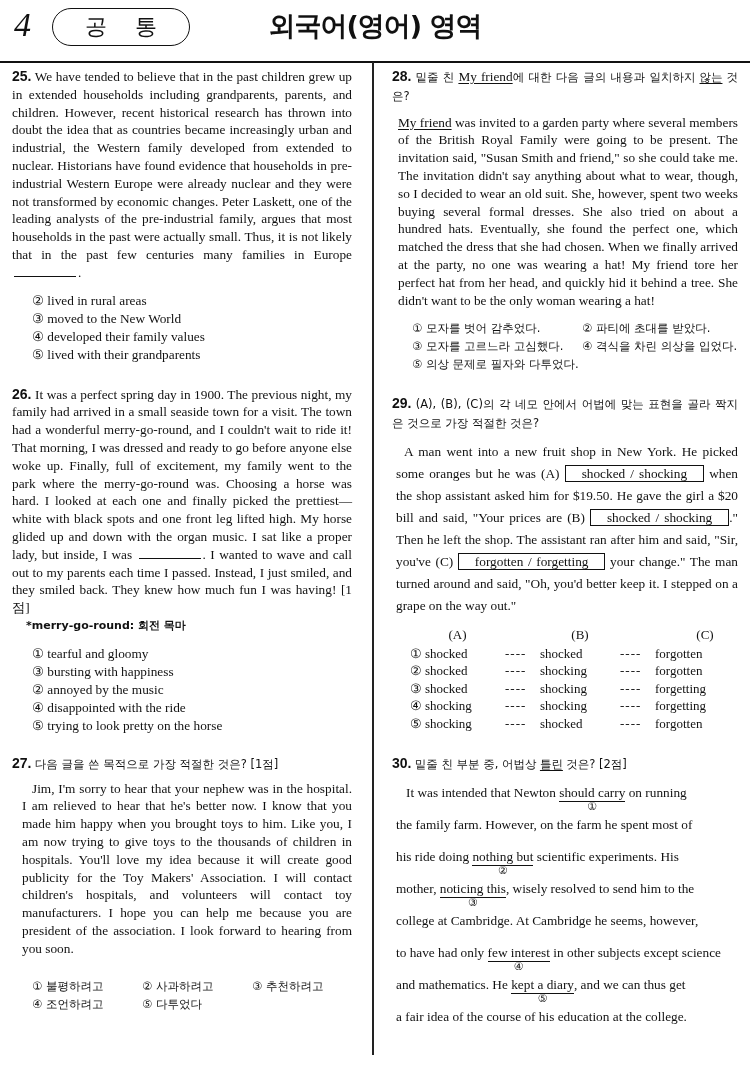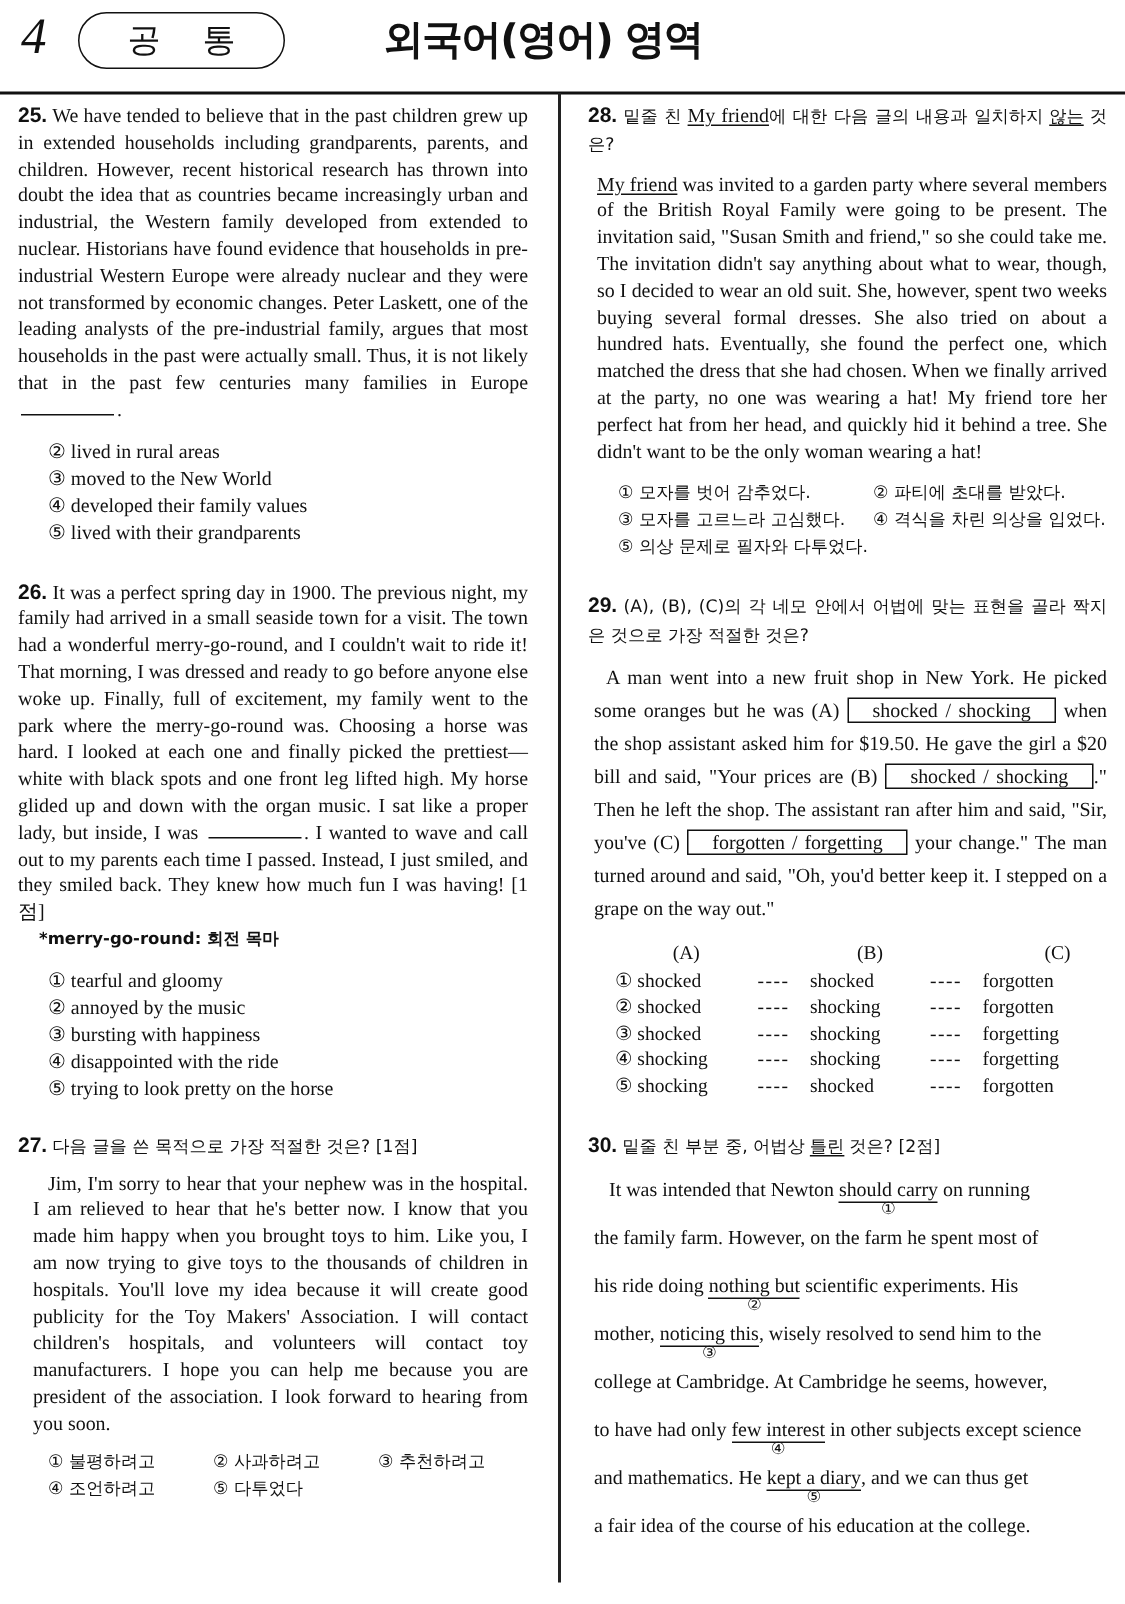--- a/index.html
+++ b/index.html
@@ -5,36 +5,36 @@
     html, body { margin: 0; padding: 0; background: #fff; }
     body { width: 750px; height: 1069px; position: relative; overflow: hidden;
       font-family: "Liberation Serif", "DejaVu Serif", serif; color: #111; }
     .header { position: absolute; left: 0; top: 0; width: 750px; height: 62px; }
     .page-num { position: absolute; left: 14px; top: 6px; font-size: 34px; font-style: italic;
       font-family: "Liberation Serif", serif; }
     .badge { position: absolute; left: 52px; top: 8px; width: 138px; height: 38px;
       border: 1.5px solid #111; border-radius: 20px; box-sizing: border-box;
       display: flex; align-items: center; justify-content: space-around; padding: 0 18px;
       font-size: 22px; font-family: "DejaVu Sans", sans-serif; }
-    .title { position: absolute; left: 176px; top: 8px; width: 372px; text-align: center;
+    .title { position: absolute; left: 189px; top: 8px; width: 372px; text-align: center;
       font-size: 27px; font-weight: bold; font-family: "DejaVu Sans", sans-serif; letter-spacing: -1px; }
     .rule { position: absolute; left: 0; top: 61px; width: 750px; height: 2px; background: #111; }
     .divider { position: absolute; left: 372px; top: 62px; width: 2px; height: 993px; background: #222; }
     .col { position: absolute; top: 68px; font-size: 13.3px; line-height: 17.8px; text-align: justify; }
     .col.left { left: 12px; width: 340px; }
     .col.right { left: 392px; width: 346px; }
     .q { position: relative; }
     .qnum { font-weight: bold; font-family: "Liberation Sans", sans-serif; font-size: 14px; }
     .stem-ko { font-family: "DejaVu Sans", sans-serif; font-size: 11.5px; }
     .passage { text-indent: 0; padding-left: 10px; }
     .options { padding-left: 20px; margin-top: 10px; }
     .opt { line-height: 18px; }
     .opt-ko { font-family: "DejaVu Sans", sans-serif; font-size: 11.5px; line-height: 18px; }
     .grid2 { display: grid; grid-template-columns: 170px 170px; padding-left: 20px; margin-top: 10px; }
-    .grid3 { display: grid; grid-template-columns: 110px 110px 110px; padding-left: 20px; margin-top: 8px; }
+    .grid3 { display: grid; grid-template-columns: 110px 110px 110px; padding-left: 20px; margin-top: 20px; }
     .note { padding-left: 14px; font-family: "DejaVu Sans", sans-serif; font-size: 11px; font-weight: bold; }
     .blank { display: inline-block; width: 62px; border-bottom: 1px solid #111; margin: 0 2px; height: 12px; vertical-align: baseline; }
     .box { border: 1px solid #111; padding: 0 16px; }
     .u { text-decoration: underline; text-underline-offset: 2px; }
     .ul-mark { position: relative; display: inline-block; border-bottom: 1.3px solid #111; line-height: 16px; }
     .ul-mark .mk { position: absolute; left: 50%; transform: translateX(-50%); top: 16px; font-size: 11px; line-height: 11px; }
     .q30 p { margin: 0; line-height: 32px; }
     .abc-table { margin-top: 8px; padding-left: 18px; font-size: 13px; }
     .abc-row { display: grid; grid-template-columns: 95px 35px 80px 35px 100px; line-height: 17.5px; }
     .abc-head { display: grid; grid-template-columns: 95px 35px 80px 35px 100px; line-height: 20px; }
@@ -74,22 +74,22 @@
 
   <div class="q" style="margin-top:22px">
     <p>
       <span class="qnum">26.</span>
       <span>It was a perfect spring day in 1900. The previous night, my family had arrived in a small seaside town for a visit. The town had a wonderful merry-go-round, and I couldn't wait to ride it! That morning, I was dressed and ready to go before anyone else woke up. Finally, full of excitement, my family went to the park where the merry-go-round was. Choosing a horse was hard. I looked at each one and finally picked the prettiest—white with black spots and one front leg lifted high. My horse glided up and down with the organ music. I sat like a proper lady, but inside, I was</span>
       <span class="blank"></span><span>. I wanted to wave and call out to my parents each time I passed. Instead, I just smiled, and they smiled back. They knew how much fun I was having! [1점]</span>
     </p>
     <div class="note">*merry-go-round: 회전 목마</div>
     <div class="options">
       <div class="opt">① tearful and gloomy</div>
+      <div class="opt">③ bursting with happiness</div>
       <div class="opt">② annoyed by the music</div>
-      <div class="opt">③ bursting with happiness</div>
       <div class="opt">④ disappointed with the ride</div>
       <div class="opt">⑤ trying to look pretty on the horse</div>
     </div>
   </div>
 
   <div class="q" style="margin-top:20px">
     <p>
       <span class="qnum">27.</span>
       <span class="stem-ko">다음 글을 쓴 목적으로 가장 적절한 것은? [1점]</span>
     </p>

